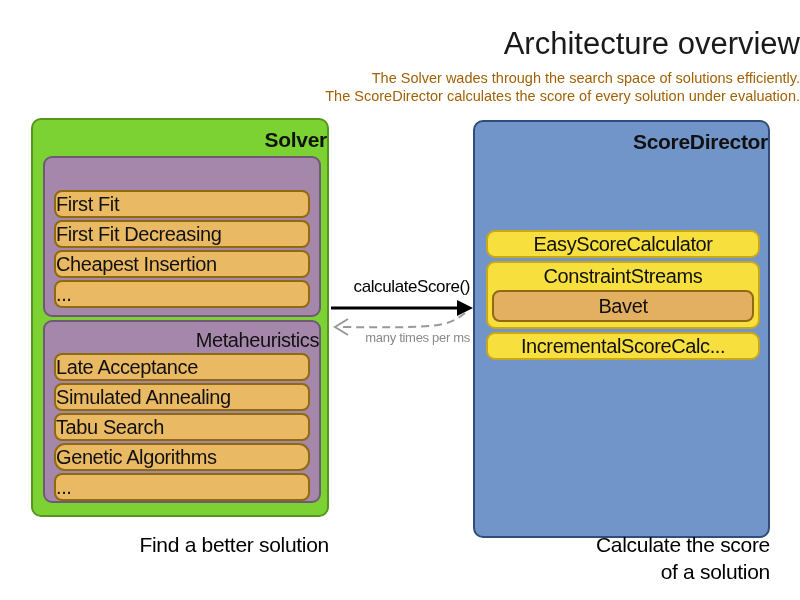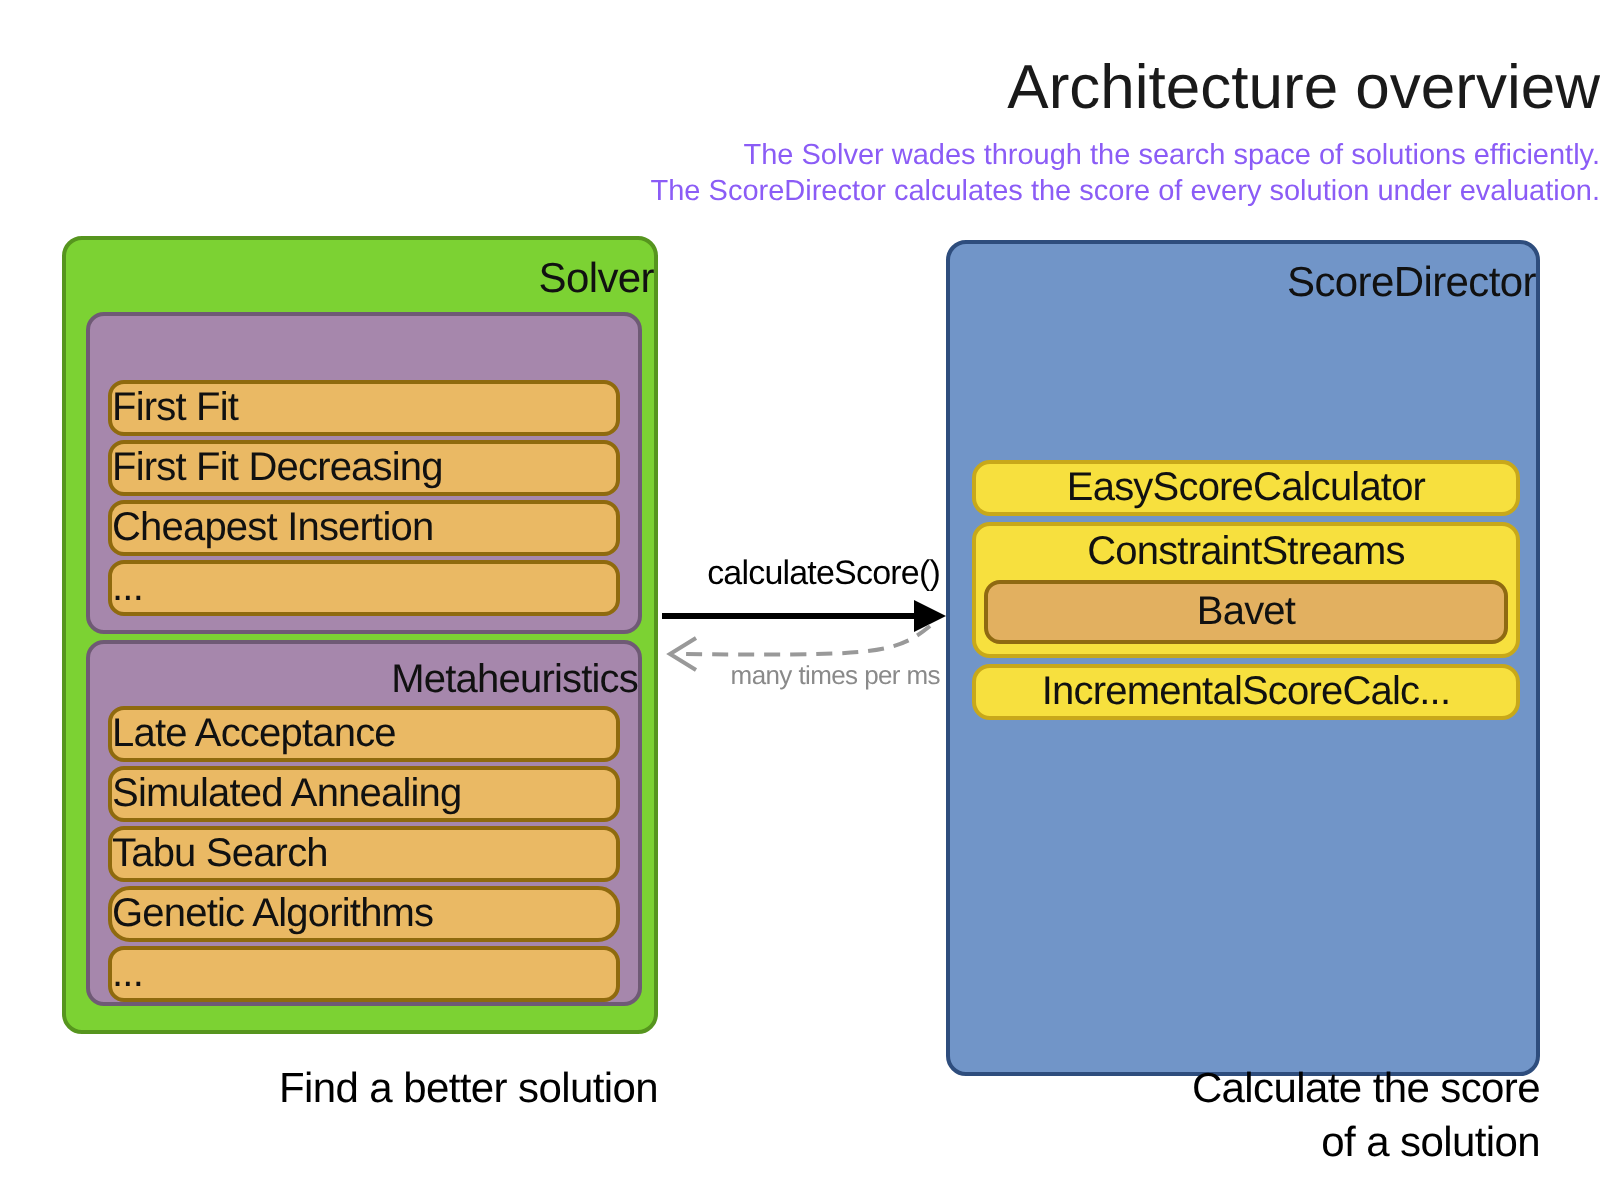--- a/index.html
+++ b/index.html
@@ -4,26 +4,26 @@
 <style>
   html,body{margin:0;padding:0;background:#ffffff;}
   #canvas{
     position:relative;width:800px;height:600px;background:#fff;overflow:hidden;
     font-family:"Liberation Sans","DejaVu Sans",sans-serif;color:#111;
   }
   .abs{position:absolute;box-sizing:border-box;}
   .center{text-align:right;}
   
   .diagram-title{width:800px;top:26px;left:0;font-size:31px;line-height:36px;color:#1a1a1a;}
-  .diagram-subtitle{width:800px;left:0;font-size:14.5px;line-height:17.5px;color:#8b5cf6;}
+  .diagram-subtitle{width:800px;left:0;font-size:14.5px;line-height:17.5px;color:#a16207;}
   
   .panel{border-radius:10px;}
   .solver-panel{left:31px;top:118px;width:298px;height:399px;
     background:var(--solver-fill);border:2px solid var(--solver-border);}
-  .panel-label{font-size:21px;line-height:36px;letter-spacing:-0.3px;}
+  .panel-label{font-size:21px;line-height:36px;letter-spacing:-0.3px;font-weight:bold;}
   .group-box{left:10px;width:278px;background:var(--group-fill);
     border:2px solid var(--group-border);border-radius:9px;}
   .group-label{font-size:20px;line-height:30px;letter-spacing:-0.4px;padding-top:3px;}
   .item-row{left:9px;width:256px;height:28px;background:var(--item-fill);
     border:2px solid var(--item-border);border-radius:8px;
     display:flex;align-items:center;
     font-size:20px;letter-spacing:-0.4px;}
   
   .director-panel{left:473px;top:120px;width:297px;height:418px;
     background:var(--director-fill);border:2px solid var(--director-border);}

